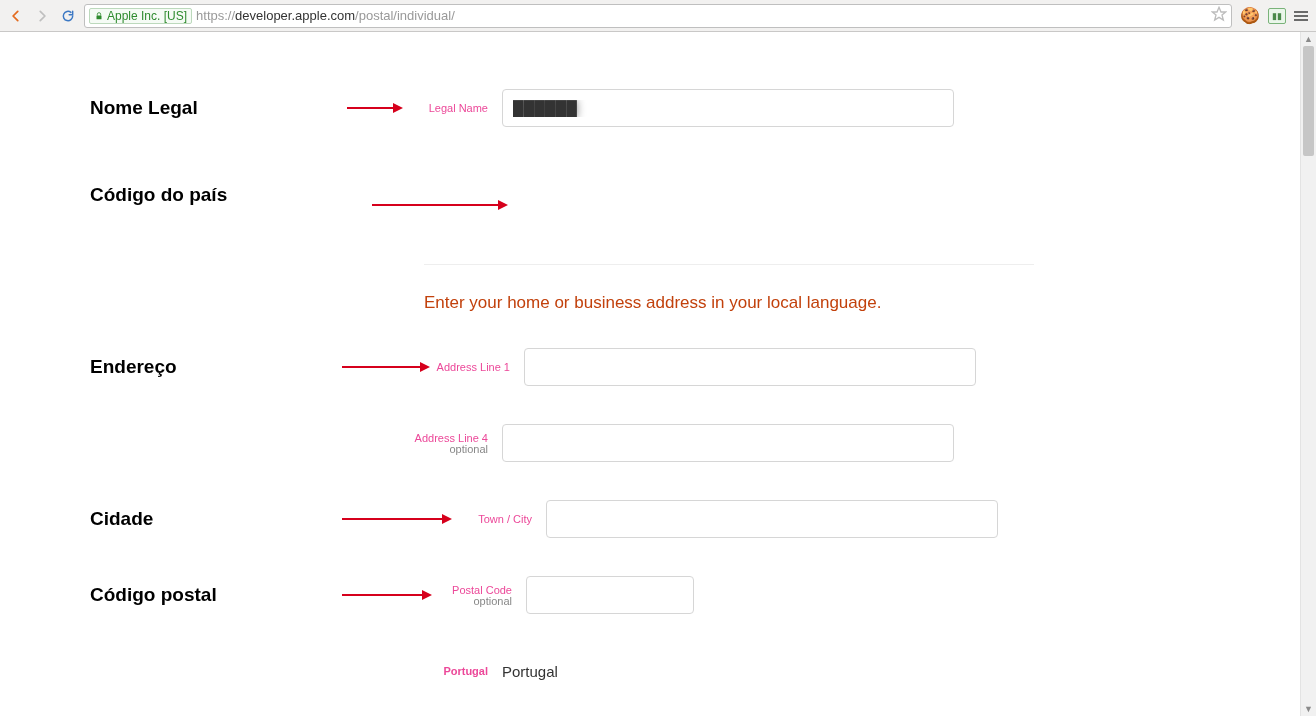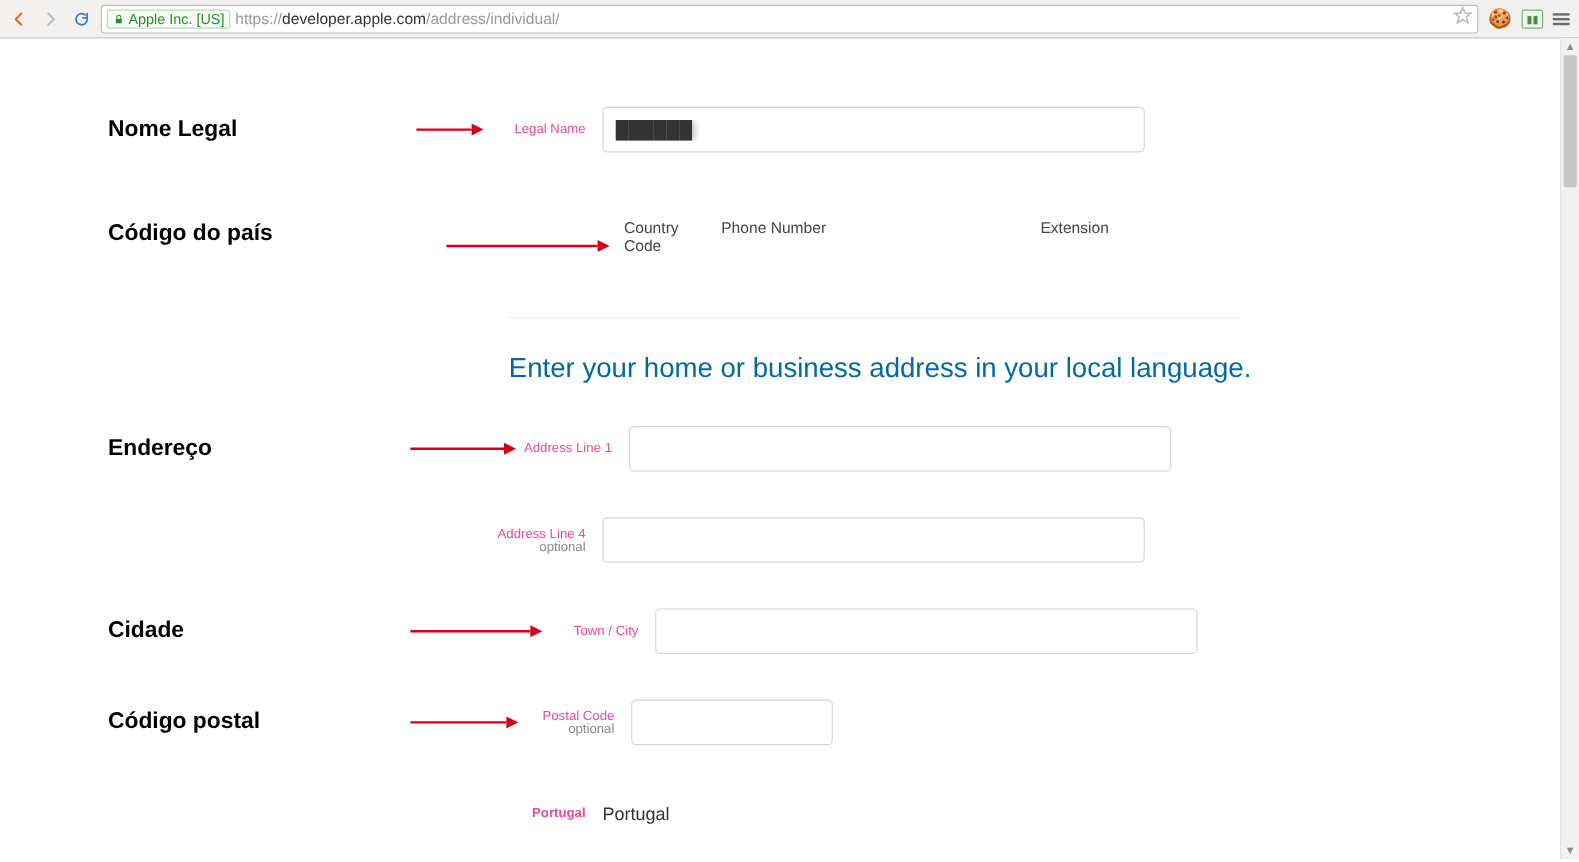--- a/index.html
+++ b/index.html
@@ -54,21 +54,21 @@
   .sel svg{width:16px;height:16px}
   .phone-num{width:252px;border-radius:0;border-right:none}
   .ext{width:103px;border-radius:0 4px 4px 0;text-align:center}
   .ext::placeholder{color:#bbb}
   .phone-sublabels{display:flex;font-size:13px;color:#444;margin-top:6px}
   .phone-sublabels span:nth-child(1){width:95px;padding-left:18px}
   .phone-sublabels span:nth-child(2){width:252px;padding-left:4px}
   .phone-sublabels span:nth-child(3){width:103px;padding-left:18px}
 
   hr.sep{border:none;border-top:1px solid #eee;margin:48px 0 28px 0;width:610px}
-  .instruction{font-size:23px;color:#0369a1;margin-bottom:34px}
+  .instruction{font-size:17px;color:#c2410c;margin-bottom:34px}
 
   .static-val{font-size:15px;color:#333;height:40px;display:flex;align-items:center}
 
   
   .vscroll{position:absolute;top:32px;right:0;bottom:2px;width:16px;background:#f1f1f1;border-left:1px solid #e3e3e3}
   .vscroll .thumb{position:absolute;left:2px;right:2px;top:14px;height:110px;background:#c6c6c6;border-radius:2px}
   .vscroll .arr{position:absolute;left:0;right:0;height:14px;display:flex;align-items:center;justify-content:center;color:#8a8a8a;font-size:9px}
   .vscroll .arr.up{top:0}
   .vscroll .arr.dn{bottom:0}
 
@@ -107,21 +107,21 @@
 
   <div class="urlbar">
     <span class="ev-badge">
       <svg class="lock" viewBox="0 0 24 24" fill="var(--ev-green)">
           <rect x="6" y="11" width="12" height="9" rx="1"></rect>
           <path d="M8 11V8a4 4 0 0 1 8 0v3" fill="none" stroke="var(--ev-green)" stroke-width="2"></path>
         </svg>
       <span>Apple Inc. [US]</span>
     </span>
     <span class="url">
-      <span class="path">https://</span><span class="host">developer.apple.com</span><span class="path">/address/individual/</span>
+      <span class="path">https://</span><span class="host">developer.apple.com</span><span class="path">/postal/individual/</span>
     </span>
     <span class="star">
       <svg width="16" height="16" viewBox="0 0 24 24" fill="none" stroke="#bdbdbd" stroke-width="2">
           <polygon points="12 2 15 9 22 9 16.5 13.5 18.5 21 12 17 5.5 21 7.5 13.5 2 9 9 9"></polygon>
         </svg>
     </span>
   </div>
 
   <div class="right-tools">
     <span class="cookie">🍪</span>
@@ -160,25 +160,20 @@
       <div class="translation low" style="height:auto">Código do país</div>
       <div class="arrow-slot shifted">
         <svg class="red-arrow" width="140" height="14">
             <line x1="2" y1="7" x2="128" y2="7"></line>
             <polygon points="128,2 138,7 128,12"></polygon>
           </svg>
       </div>
       <div class="apple-label" style="width:92px;visibility:hidden">
           <span class="lbl">.</span>
         </div>
-      <div class="phone-sublabels">
-        <span>Country Code</span>
-        <span>Phone Number</span>
-        <span>Extension</span>
-      </div>
     </div>
 
     <div style="margin-left:334px">
       <hr class="sep">
       <div class="instruction">Enter your home or business address in your local language.</div>
     </div>
 
     <div class="row">
       <div class="translation">Endereço</div>
       <div class="arrow-slot">

